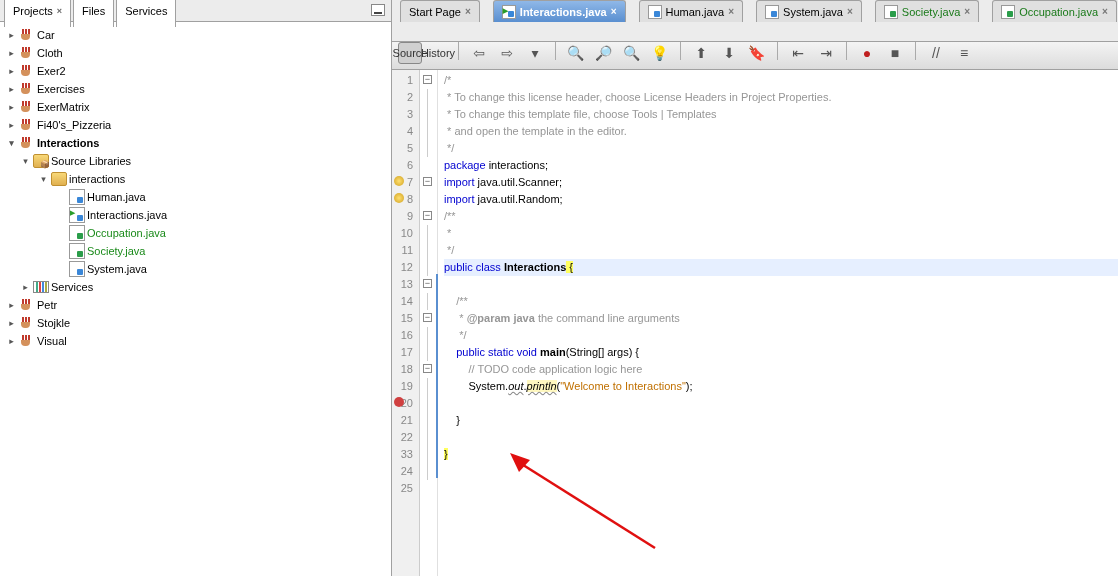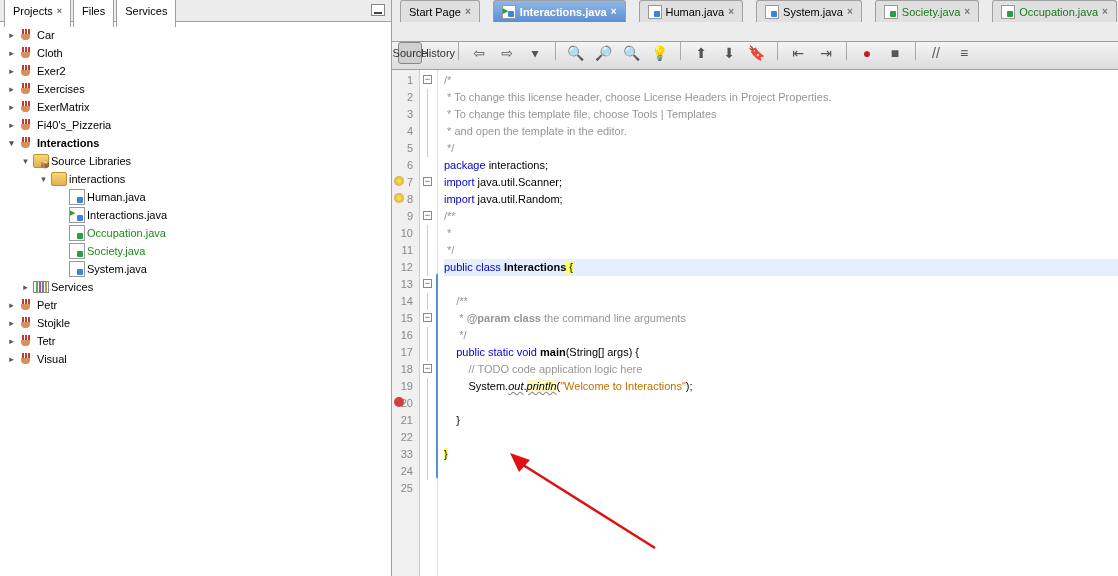--- a/index.html
+++ b/index.html
@@ -175,25 +175,20 @@
         <span>Petr</span>
       </div>
     <div class="tree-node">
         <span class="tree-toggle collapsed"></span>
         <span class="icon-cup"></span>
         <span>Stojkle</span>
       </div>
     <div class="tree-node">
         <span class="tree-toggle collapsed"></span>
         <span class="icon-cup"></span>
-        <span>Tetr</span>
-      </div>
-    <div class="tree-node">
-        <span class="tree-toggle collapsed"></span>
-        <span class="icon-cup"></span>
         <span>Visual</span>
       </div>
   </div>
 </div>
 
 <div class="right-panel">
   <div class="editor-tabs">
     <div class="etab">
         <span>Start Page</span>
         <span class="etab-close">×</span>
@@ -389,21 +384,21 @@
       <div class="code-line"><span class="cm"> */</span></div>
       <div class="code-line"><span class="kw">package</span><span> interactions;</span></div>
       <div class="code-line"><span class="kw">import</span><span> java.util.Scanner;</span></div>
       <div class="code-line"><span class="kw">import</span><span> java.util.Random;</span></div>
       <div class="code-line"><span class="doc">/**</span></div>
       <div class="code-line"><span class="doc"> *</span></div>
       <div class="code-line"><span class="doc"> */</span></div>
       <div class="code-line hl"><span class="kw">public class </span><span class="bold-code">Interactions</span><span class="hl-y"> {</span></div>
       <div class="code-line"></div>
       <div class="code-line"><span class="doc">    /**</span></div>
-      <div class="code-line"><span class="doc">     * </span><span class="doc-b">@param</span><span class="doc-b"> class</span><span class="doc"> the command line arguments</span></div>
+      <div class="code-line"><span class="doc">     * </span><span class="doc-b">@param</span><span class="doc-b"> java</span><span class="doc"> the command line arguments</span></div>
       <div class="code-line"><span class="doc">     */</span></div>
       <div class="code-line"><span class="kw">    public static void </span><span class="bold-code">main</span><span>(String[] args) {</span></div>
       <div class="code-line"><span class="cm">        // TODO code application logic here</span></div>
       <div class="code-line"><span>        System.</span><span class="ital-u">out</span><span>.</span><span class="ital-u" style="background:#fff8c0">println</span><span>(</span><span class="str">"Welcome to Interactions"</span><span>);</span></div>
       <div class="code-line"></div>
       <div class="code-line"><span>    }</span></div>
       <div class="code-line"></div>
       <div class="code-line"><span class="hl-y">}</span></div>
       <div class="code-line"></div>
     </div>

